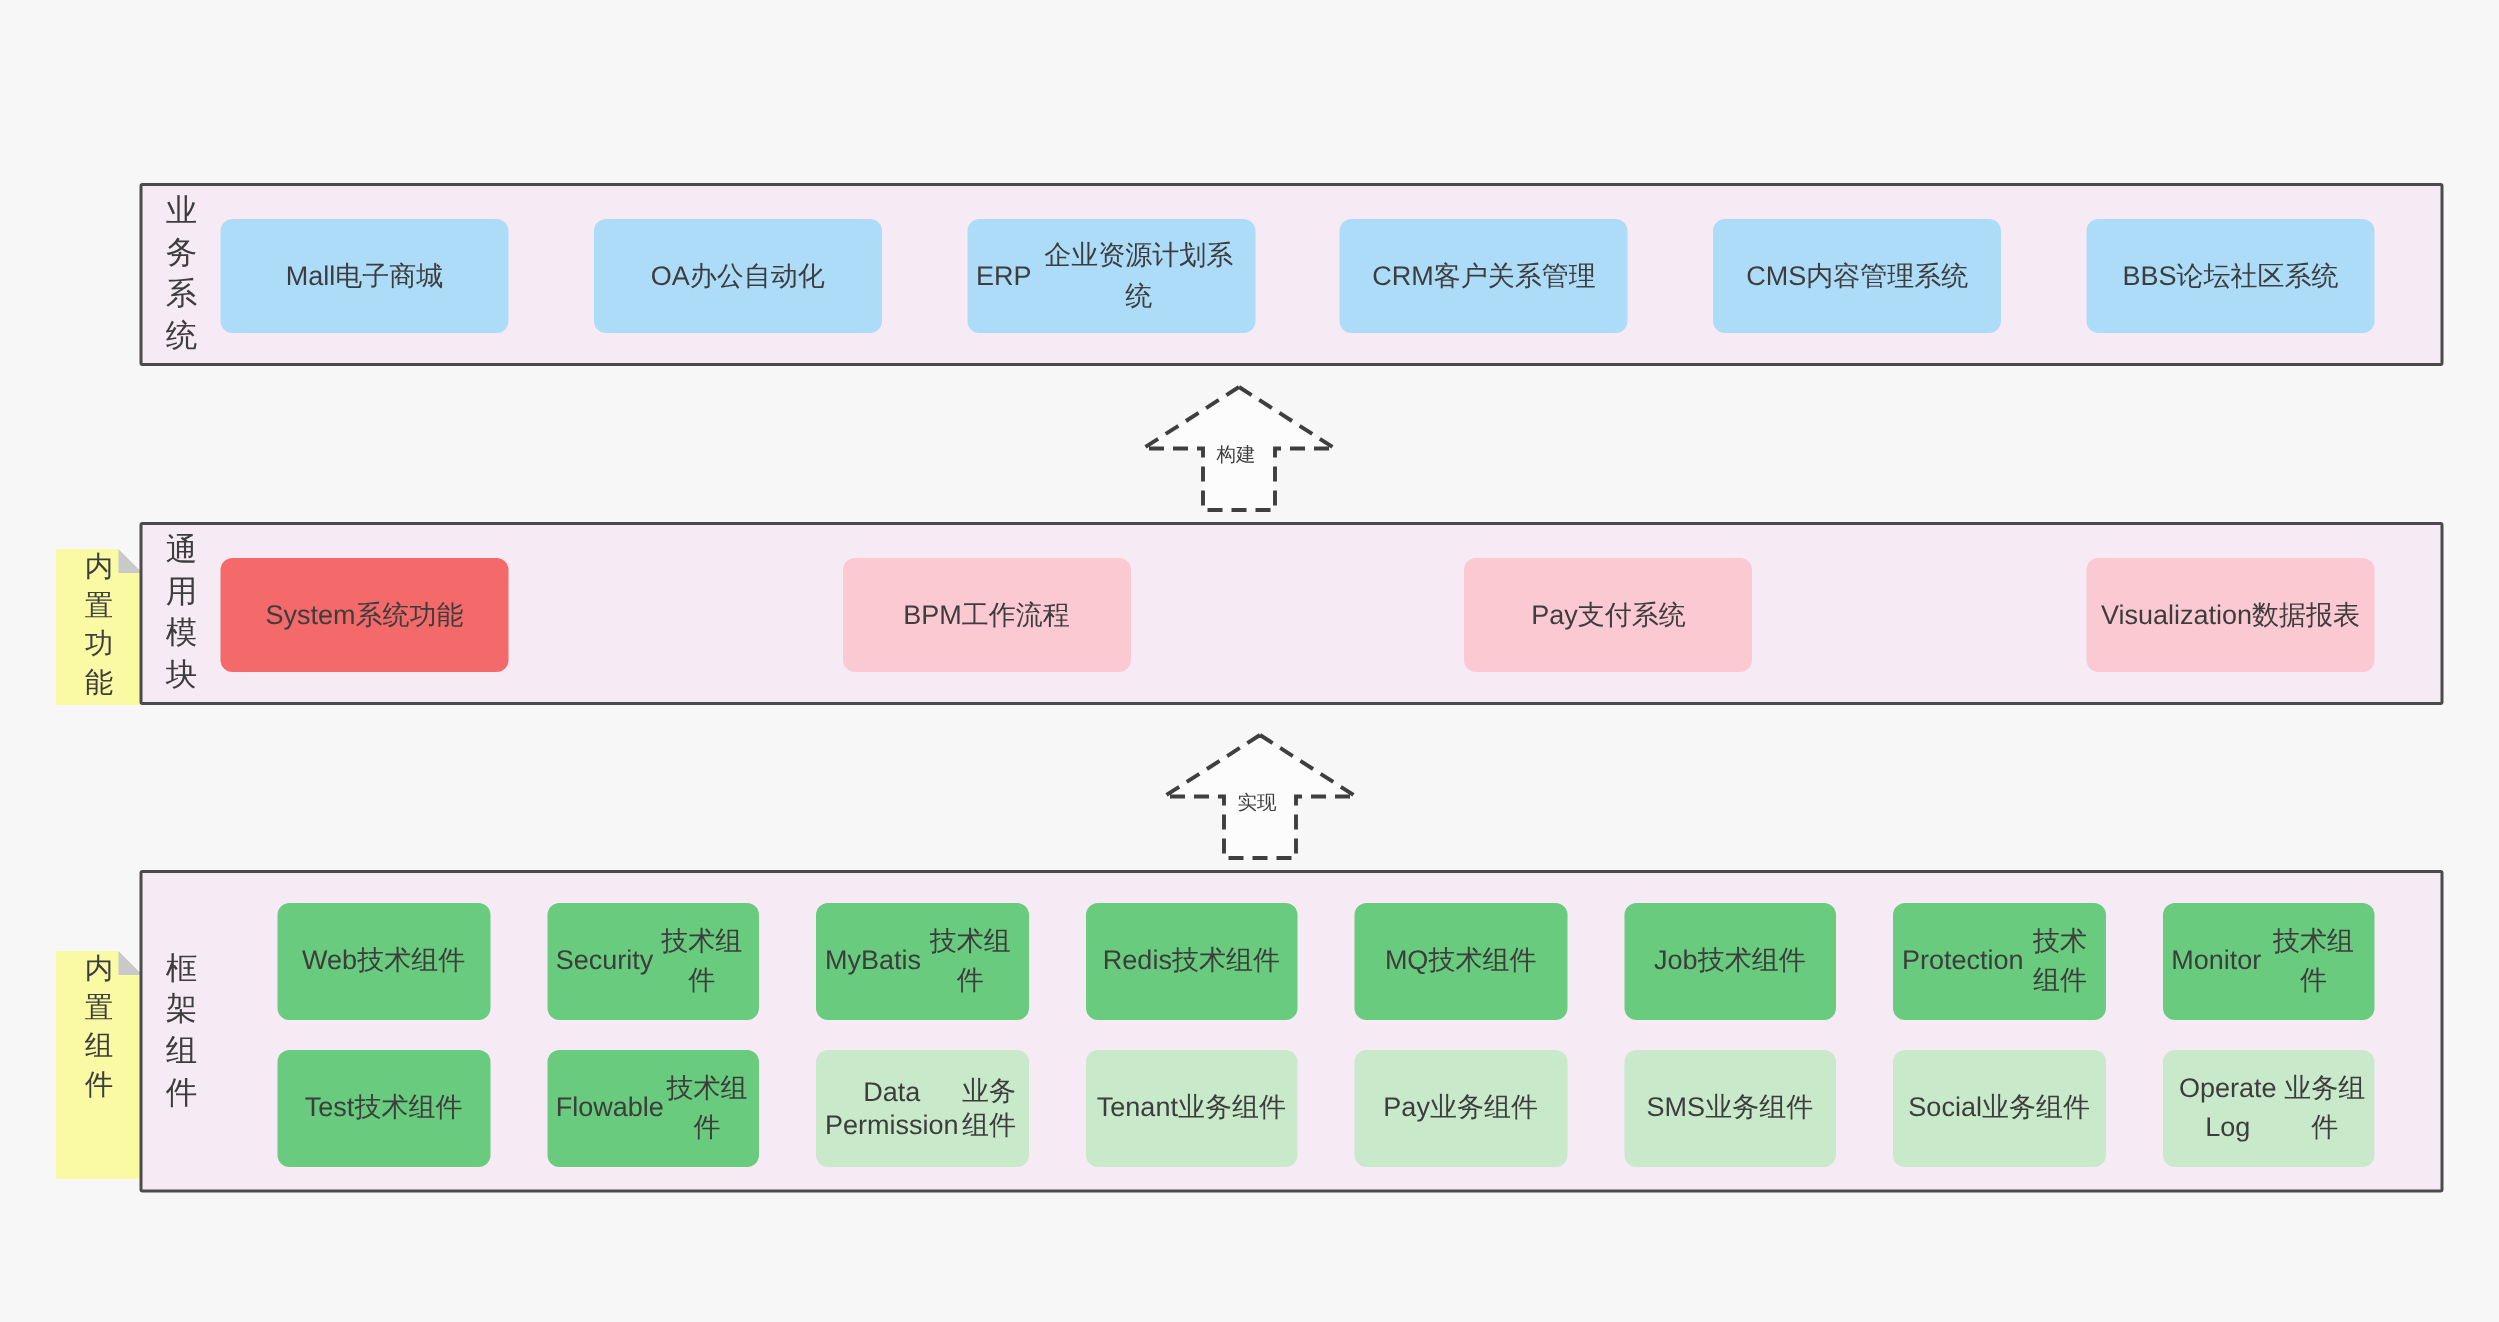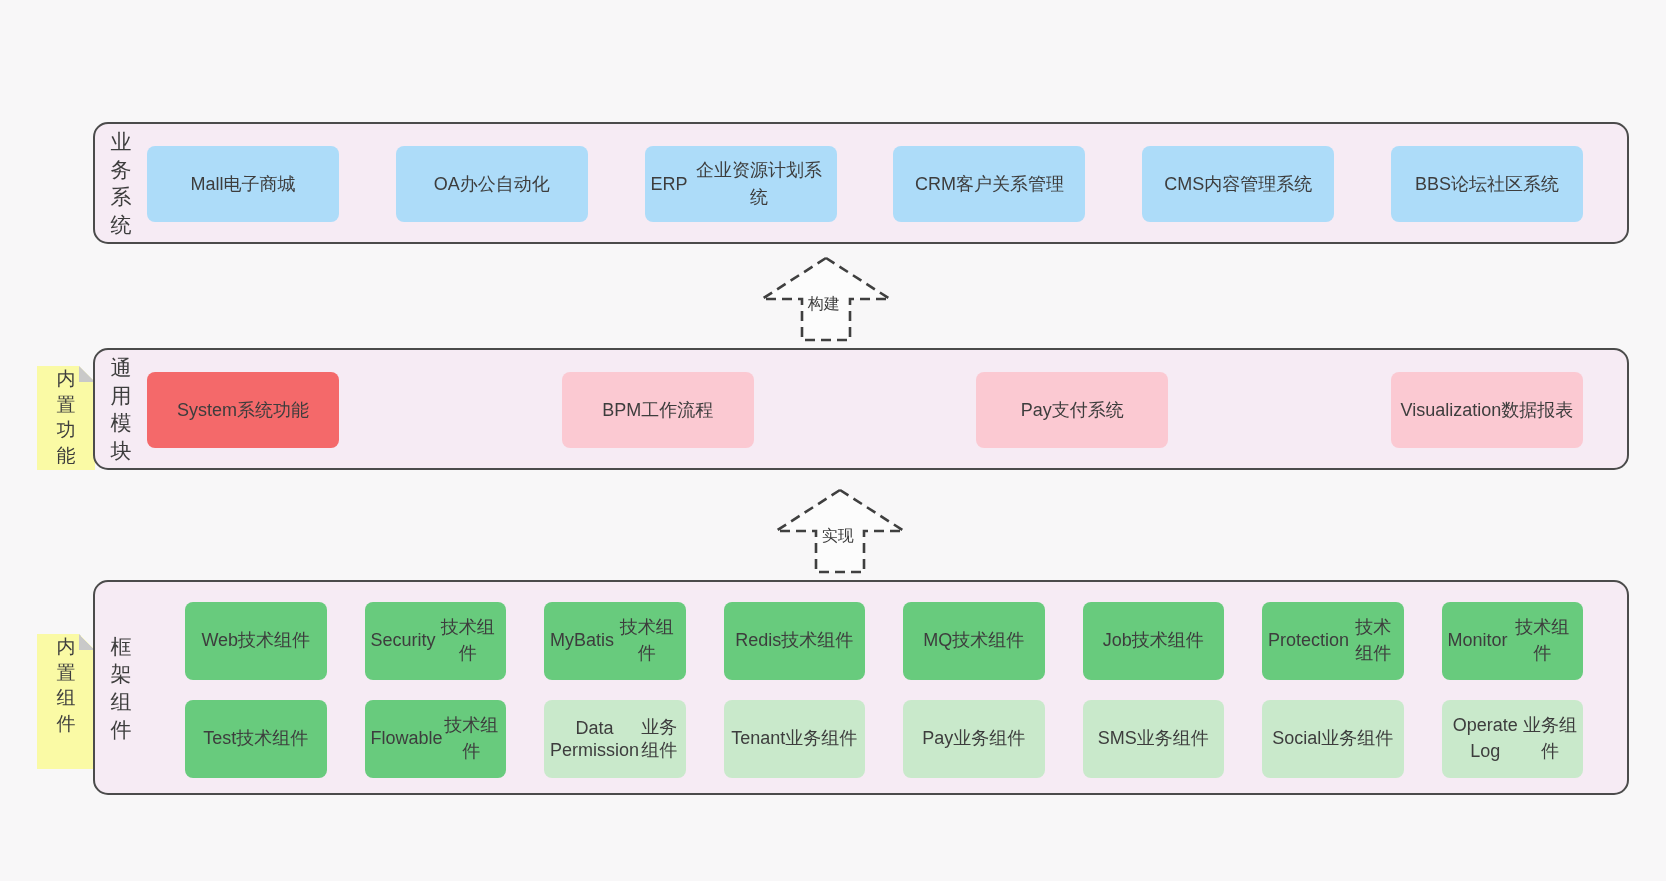--- a/index.html
+++ b/index.html
@@ -17,21 +17,21 @@
     position:relative;
     overflow:hidden;
   }
   .stage{position:absolute;inset:0;}
 
   
   .layer{
     position:absolute;left:93px;width:1536px;
     background:var(--panel);
     border:2px solid var(--border);
-    border-radius:15px;
+    border-radius:2px;
     z-index:2;
   }
   .layer1{top:122px;height:122px;}
   .layer2{top:348px;height:122px;}
   .layer3{top:580px;height:215px;}
 
   .layer-label{
     position:absolute;left:13px;top:50%;transform:translateY(-50%);
     width:26px;font-size:21px;line-height:1.32;text-align:center;
     word-break:break-all;color:var(--text);
@@ -62,33 +62,33 @@
   .box.dp{line-height:1.3;}
 
   
   .arrow{position:absolute;width:140px;height:90px;z-index:1;}
   .arrow1{left:756px;top:254px;}
   .arrow2{left:770px;top:486px;text-align:right;}
   .arrow svg{position:absolute;inset:0;width:100%;height:100%;overflow:visible;}
   .arrow-label{
     position:absolute;left:50%;top:39px;transform:translateX(-56%);
     background:var(--arrowFill);
-    font-size:16px;padding:1px 3px;color:var(--text);white-space:nowrap;
+    font-size:13px;padding:1px 3px;color:var(--text);white-space:nowrap;
   }
 
   
   .note{
     position:absolute;left:37px;width:58px;
     background:var(--note);
     z-index:1;
     display:flex;justify-content:center;
     clip-path:polygon(0 0, calc(100% - 16px) 0, 100% 16px, 100% 100%, 0 100%);
   }
   .note1{top:366px;height:104px;}
-  .note2{top:634px;height:135px;}
+  .note2{top:634px;height:152px;}
   .note .fold{
     position:absolute;top:0;right:0;width:16px;height:16px;
     background:linear-gradient(225deg, transparent 50%, var(--fold) 50%);
   }
   .note-text{
     width:22px;font-size:19px;line-height:1.35;text-align:center;
     word-break:break-all;color:var(--text);
   }
 </style>
 </head>

